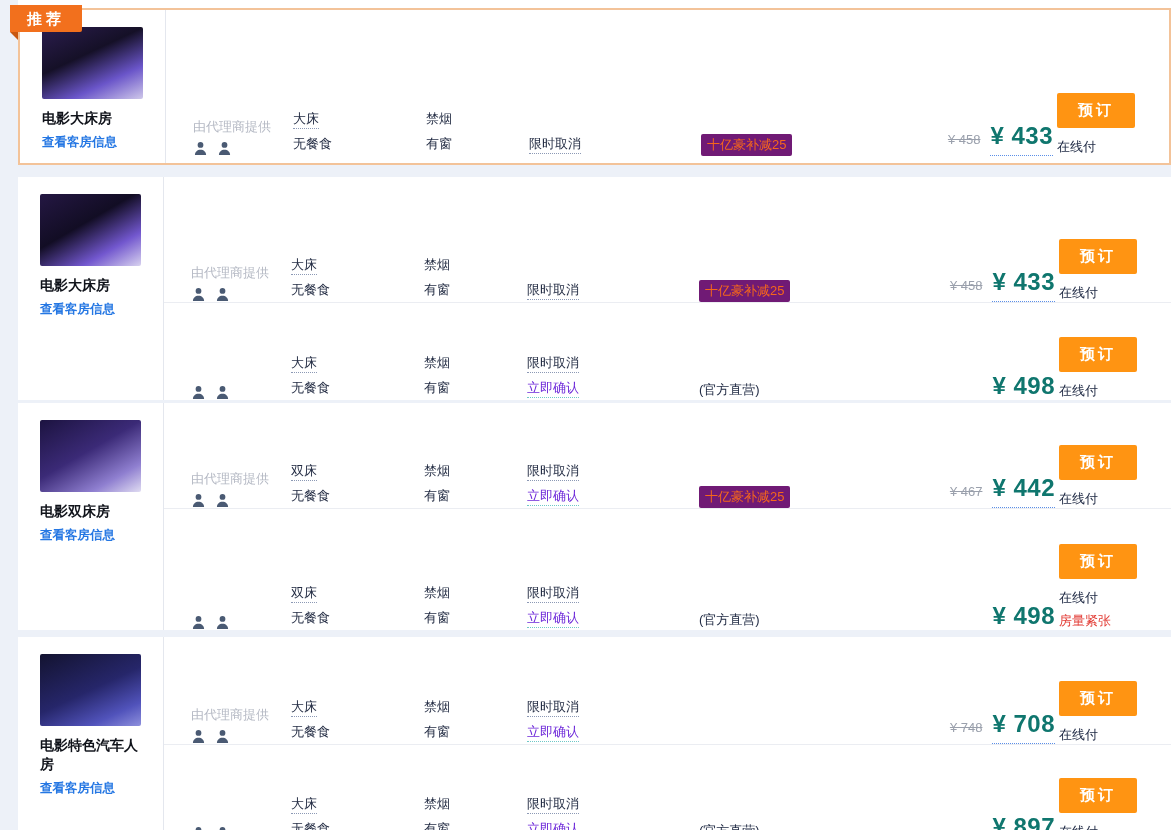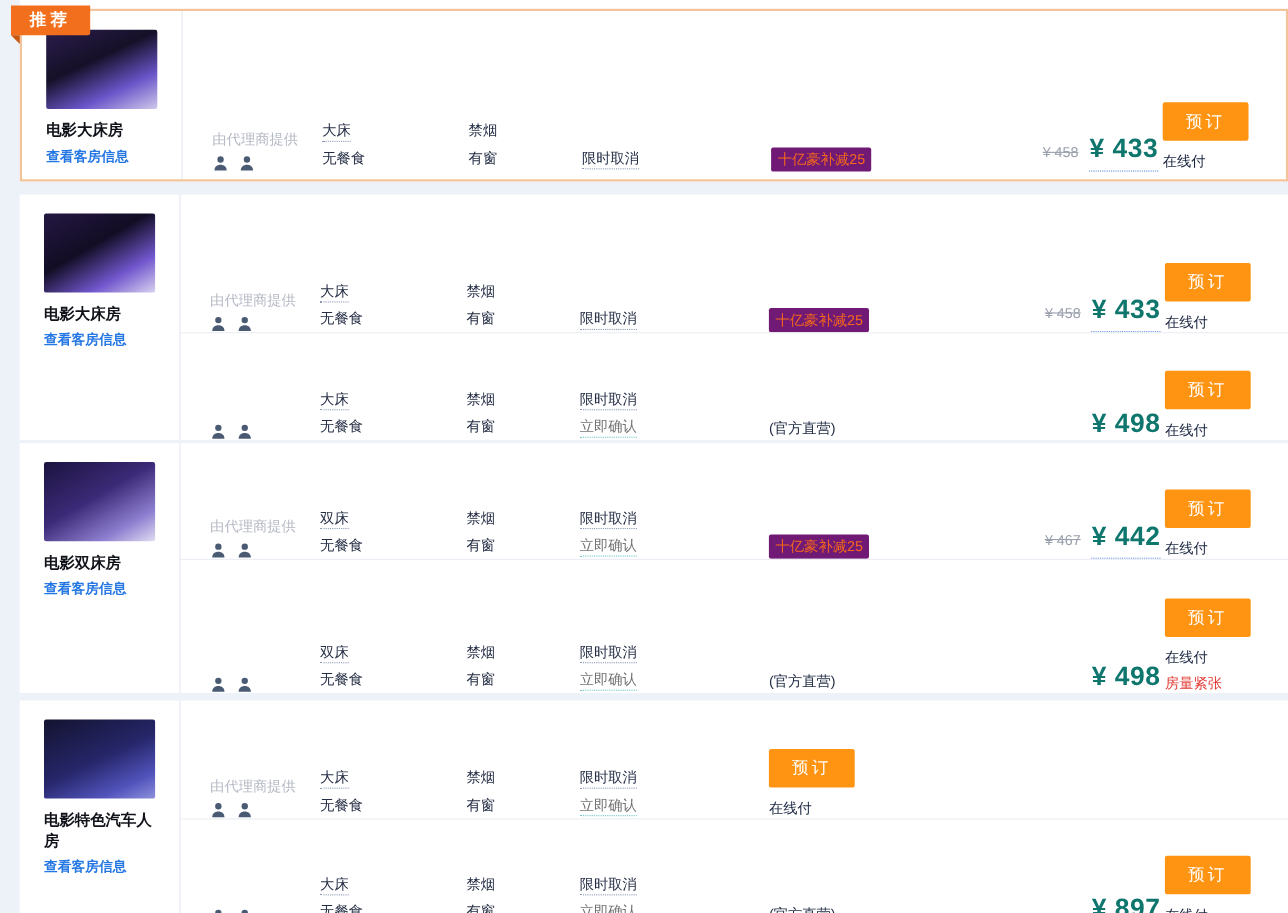--- a/index.html
+++ b/index.html
@@ -43,32 +43,32 @@
   .col { flex:0 0 auto; }
   .col-occ { width:100px; padding-top:3px; display:flex; gap:9px; }
   .person-icon { width:15px; height:15px; fill:#4a5a73; }
   .col-bed { width:133px; } .col-smoke { width:103px; } .col-cancel { width:172px; }
   .col-promo { width:230px; padding-top:2px; }
   .col-price { flex:1 1 auto; display:flex; justify-content:flex-end; align-items:baseline; gap:10px; padding-right:4px; }
   .col-book { width:112px; flex:0 0 112px; }
 
   .line { line-height:25px; font-size:13px; color:#252e45; }
   .dotted-dark { border-bottom:1px dotted #8c99b5; padding-bottom:2px; cursor:pointer; }
-  .dotted-teal { color:#737373; border-bottom:1px dotted #6fc8c8; padding-bottom:2px; cursor:pointer; }
+  .dotted-teal { color:#6d28d9; border-bottom:1px dotted #6fc8c8; padding-bottom:2px; cursor:pointer; }
 
   .tag { display:inline-block; font-size:13px; color:#f5671b; background:#701a75;
     padding:2px 6px; border-radius:2px; }
   .official { font-size:13px; color:#222c45; line-height:21px; }
 
   .old-price { font-size:13px; color:#9aa0ac; text-decoration:line-through; }
   .price { font-size:24px; font-weight:bold; color:#0f766e; letter-spacing:0.5px; }
   .price.dotted { border-bottom:1px dotted #5b8fe8; padding-bottom:5px; cursor:pointer; }
 
   .book-btn { display:block; width:78px; height:35px; background:#ff9412; color:#fff;
-    font-size:15px; font-weight:normal; letter-spacing:3px; border:none; border-radius:2px;
+    font-size:15px; font-weight:bold; letter-spacing:3px; border:none; border-radius:2px;
     cursor:pointer; font-family:inherit; }
   .pay { margin-top:10px; font-size:13px; color:#1a2540; }
   .scarcity { margin-top:5px; font-size:13px; color:#e23c35; }
 
   .provider { position:absolute; left:27px; bottom:20px; font-size:13px; color:#b5b9c4; }
 </style>
 </head>
 <body>
 
 <div class="page">
@@ -310,20 +310,24 @@
             <div class="line">无餐食</div>
           </div>
           <div class="col col-smoke">
             <div class="line">禁烟</div>
             <div class="line">有窗</div>
           </div>
           <div class="col col-cancel">
             <div class="line"><span class="dotted-dark">限时取消</span></div>
             <div class="line"><span class="dotted-teal">立即确认</span></div>
           </div>
+          <div class="col col-price">
+            <span class="old-price">¥ 748</span>
+            <span class="price dotted">¥ 708</span>
+          </div>
           <div class="col col-book">
             <button class="book-btn">预订</button>
             <div class="pay">在线付</div>
           </div>
           <div class="provider">由代理商提供</div>
         </div>
         <div class="rate-row row-1">
           <div class="col col-occ">
             <svg class="person-icon" viewBox="0 0 14 14">
                 <circle cx="7" cy="3.7" r="2.7"></circle>

